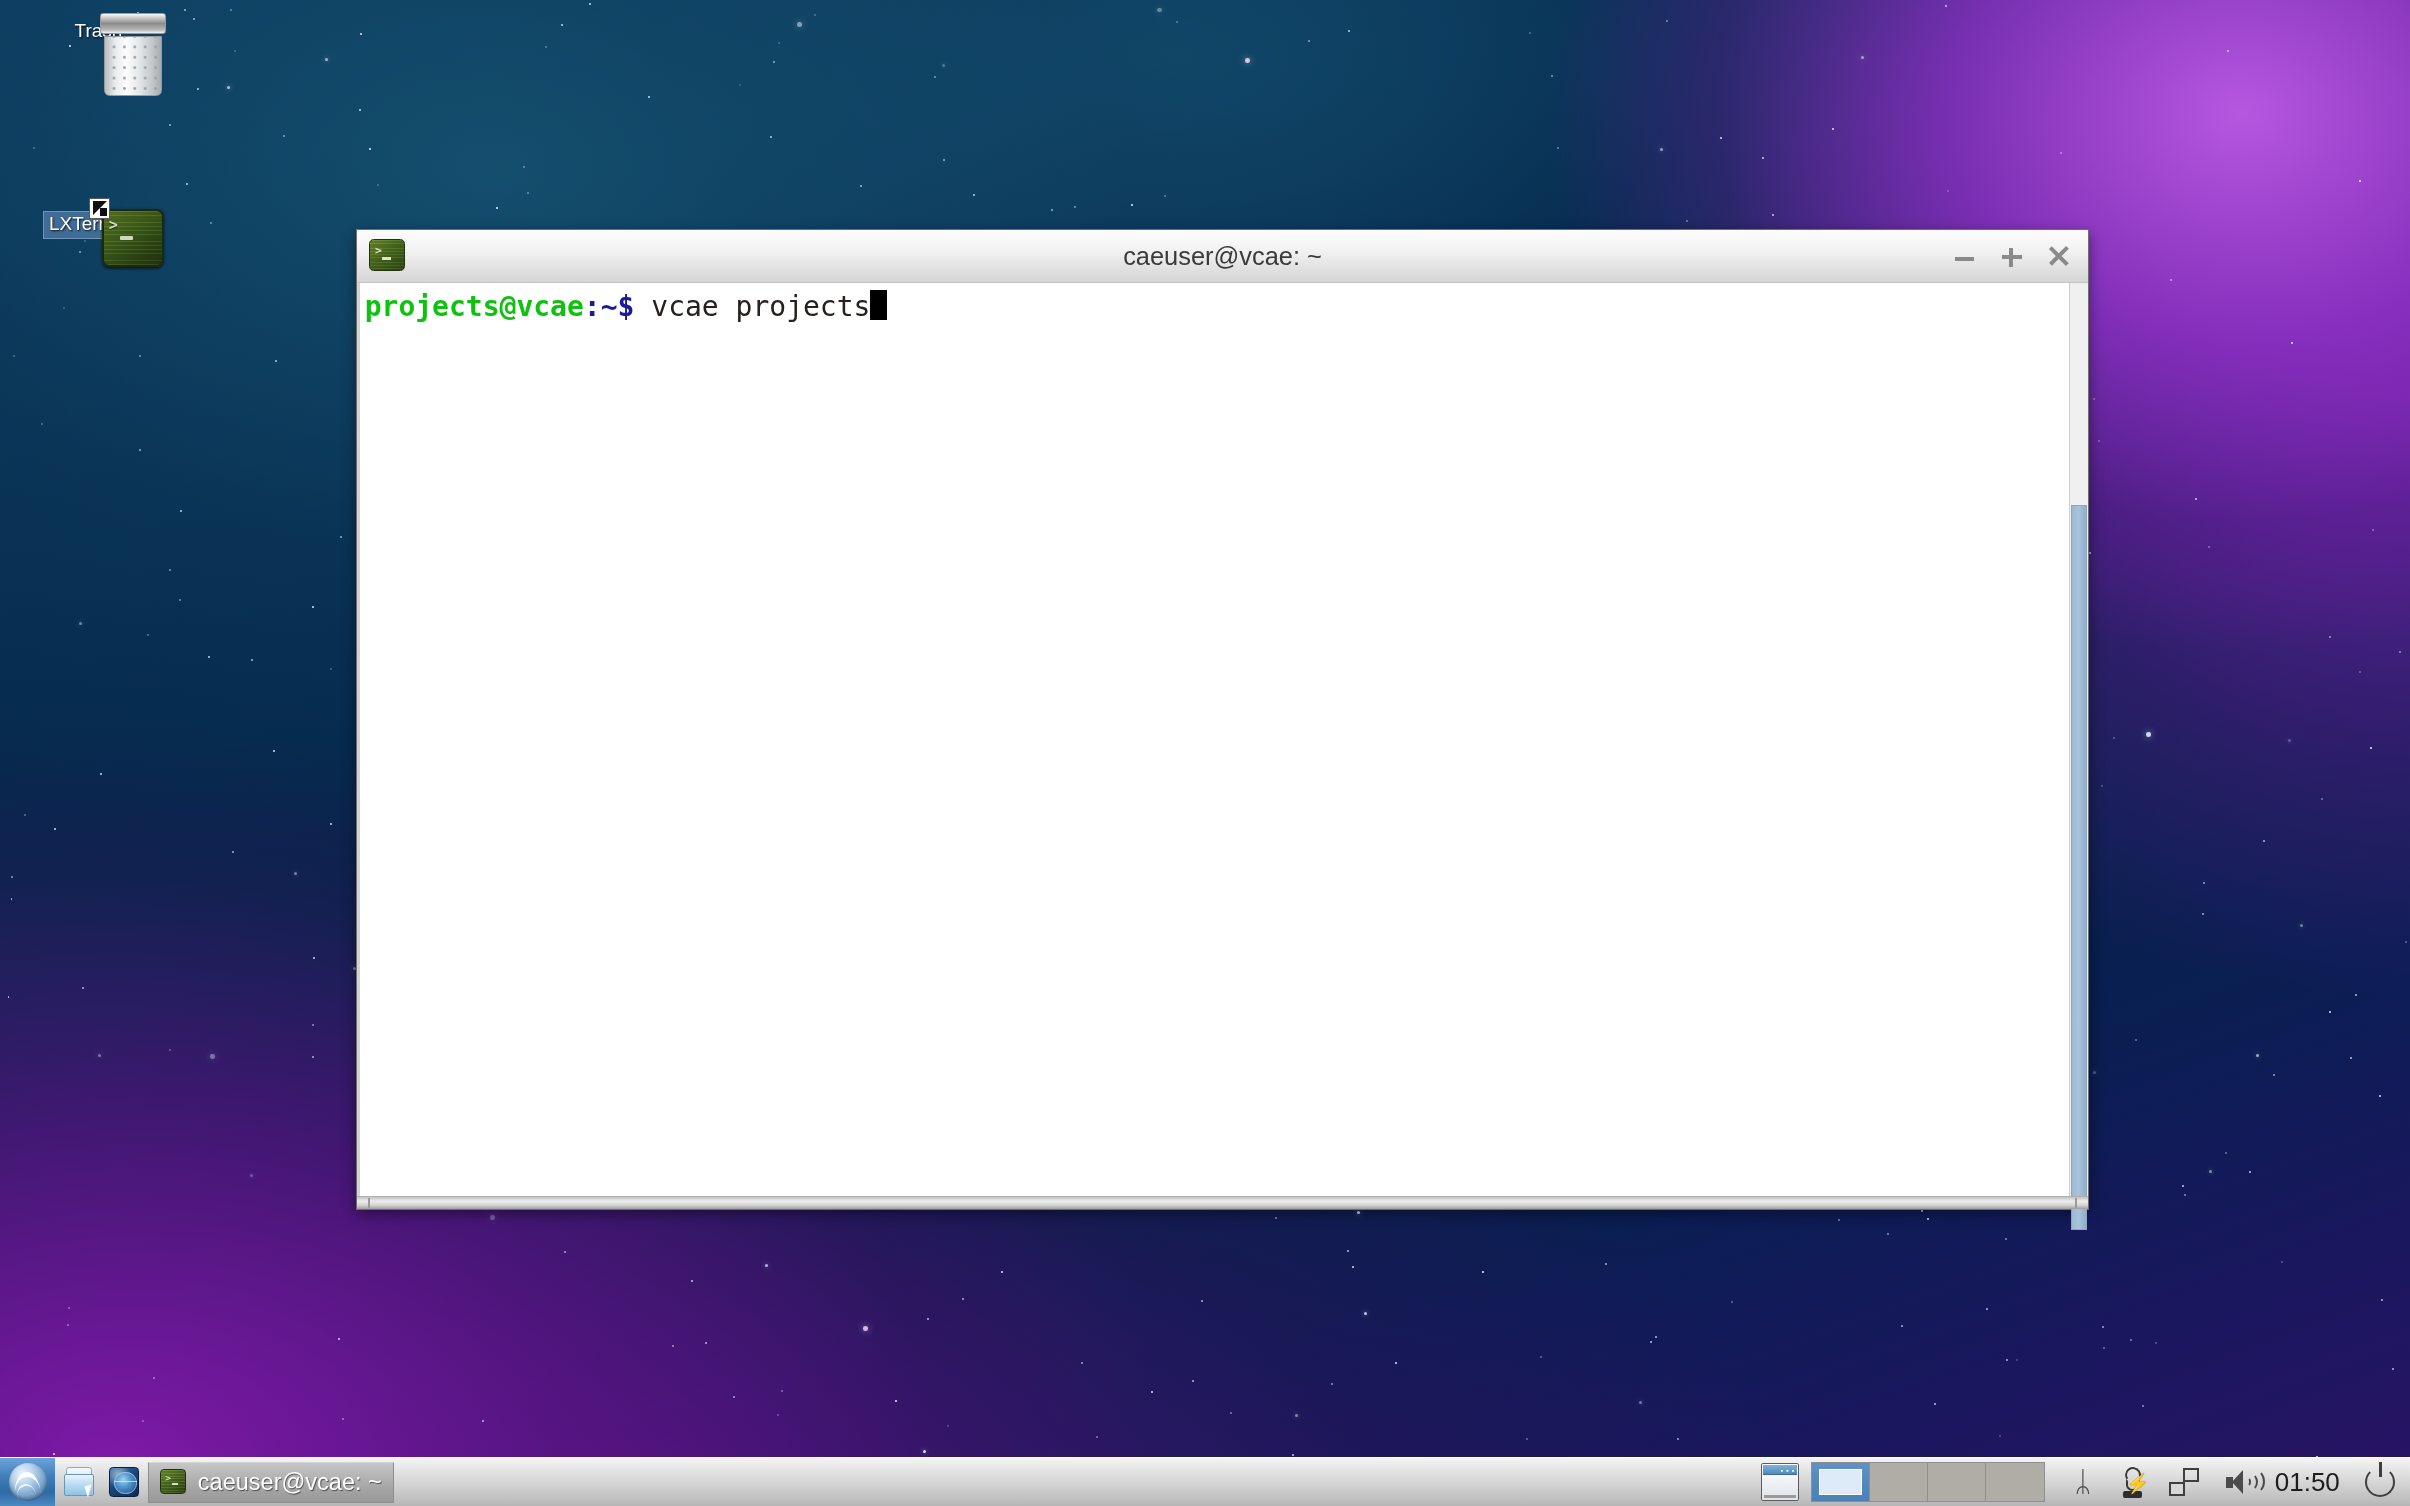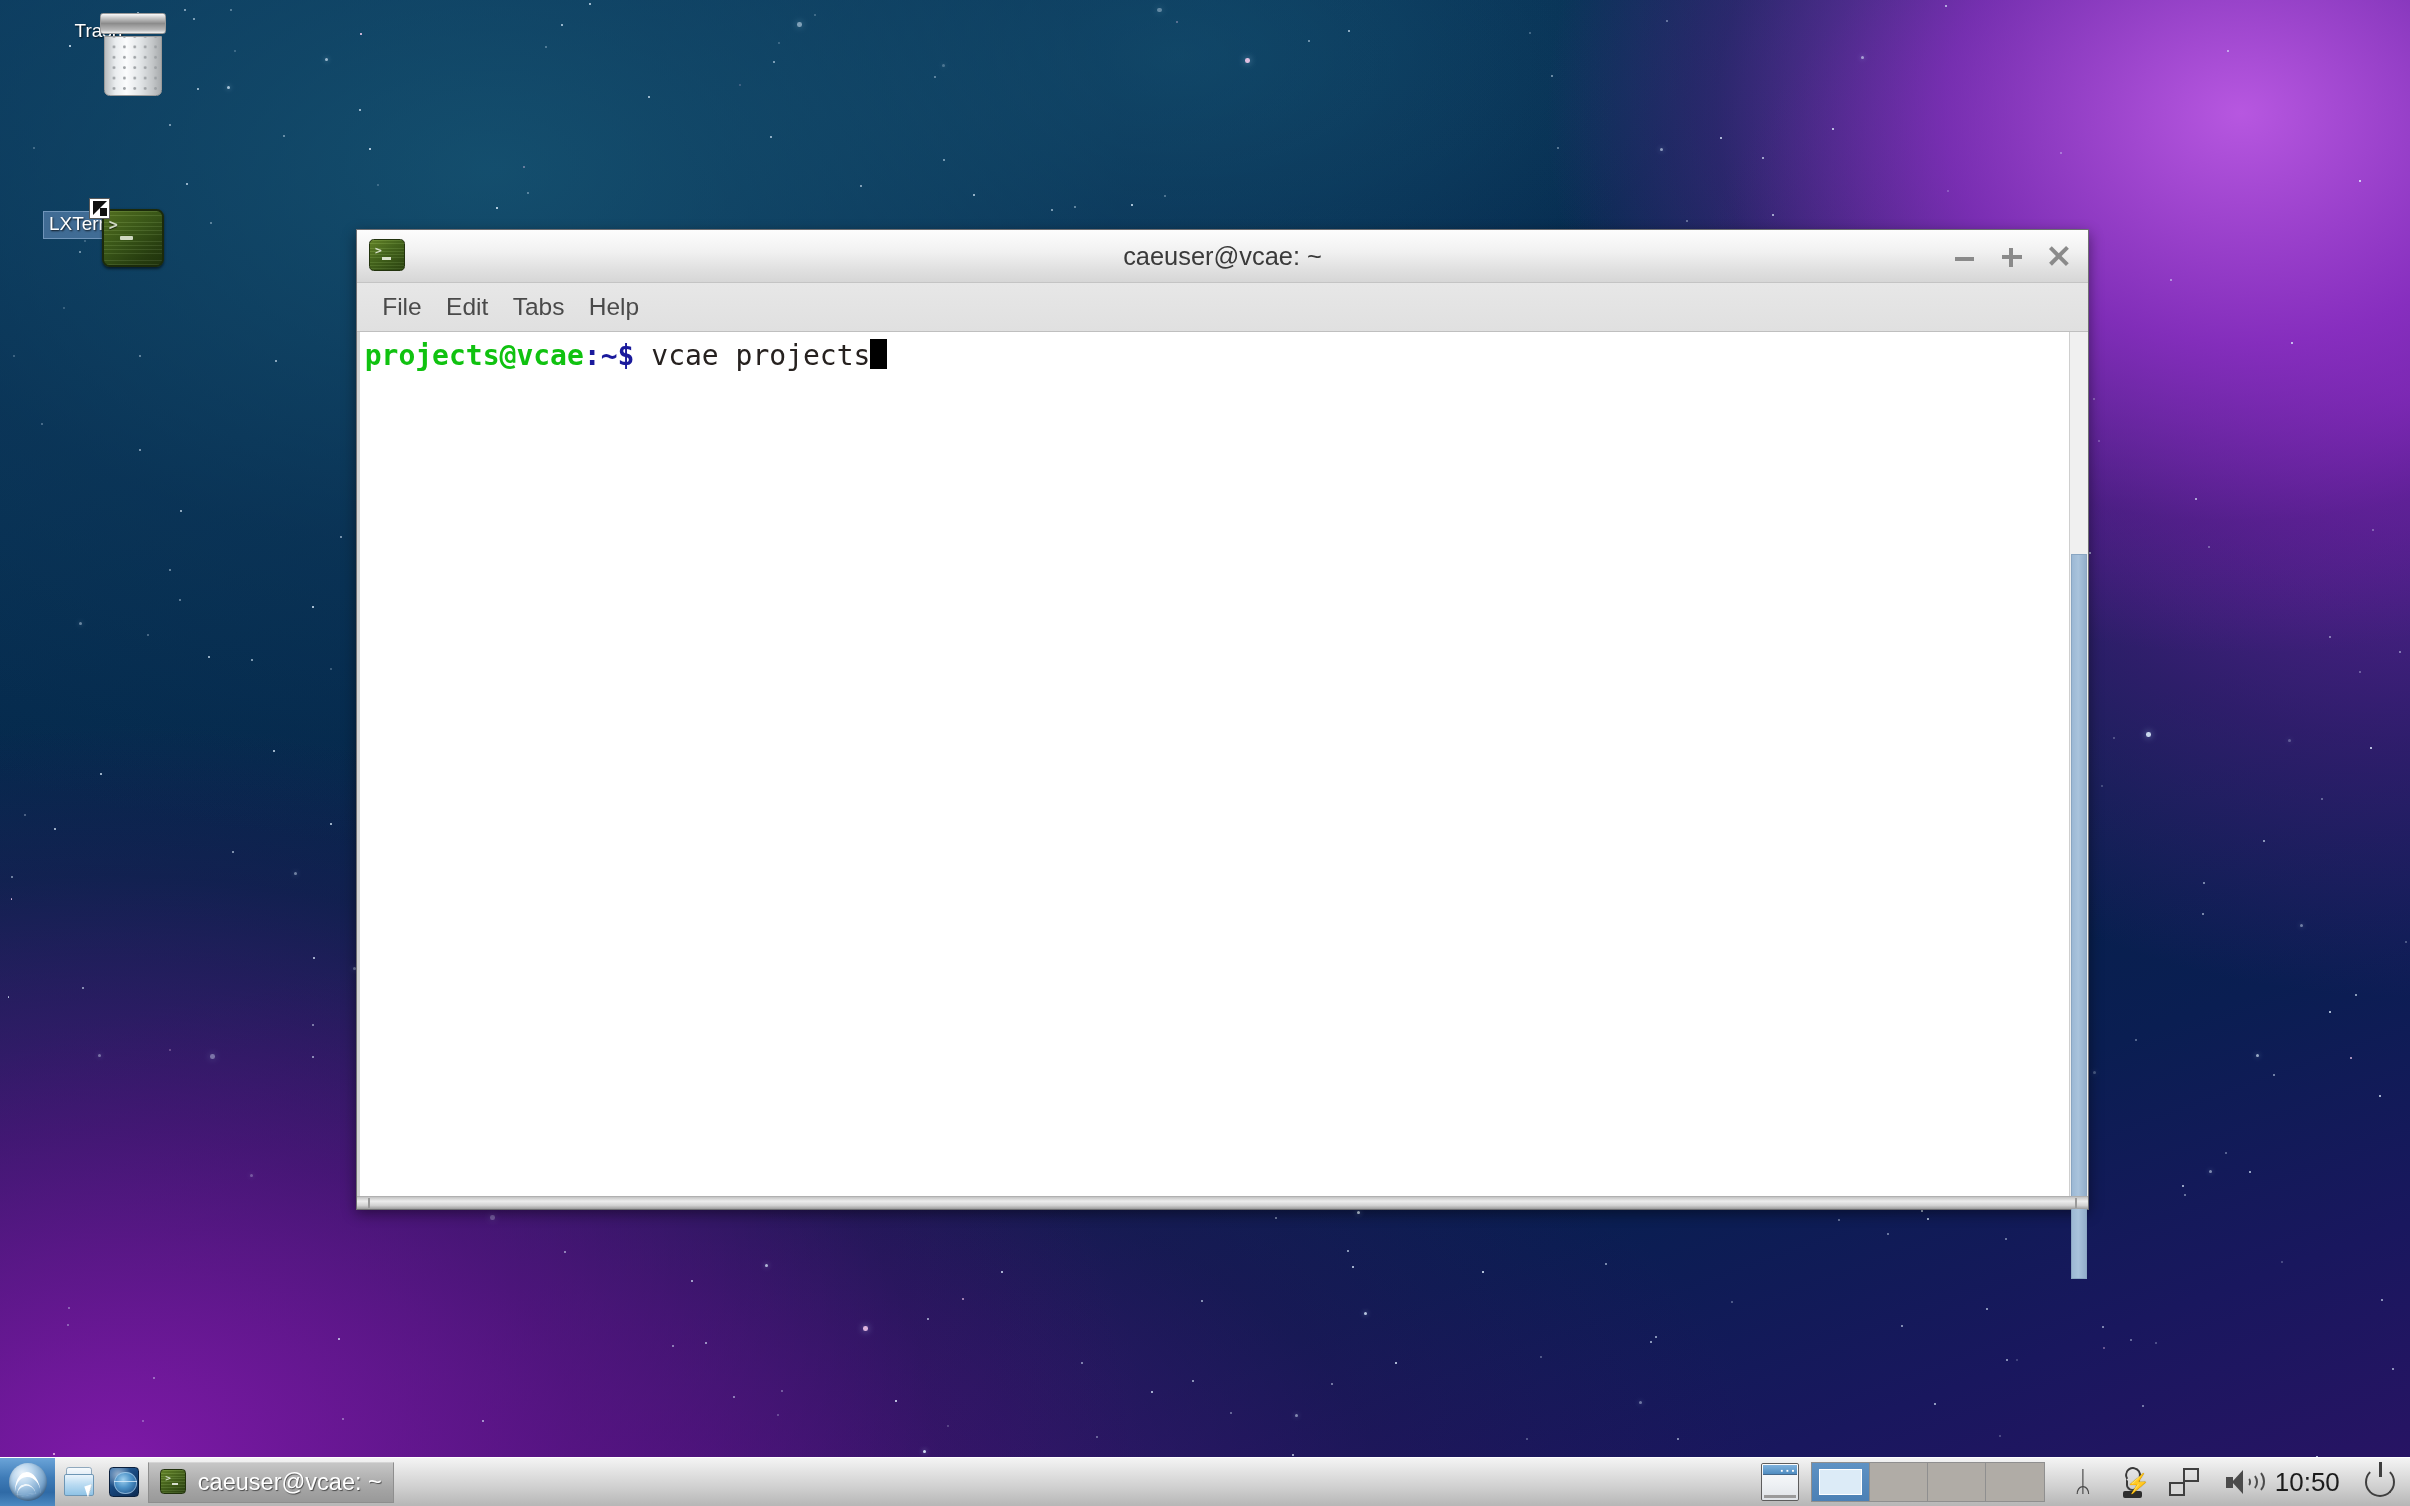--- a/index.html
+++ b/index.html
@@ -888,26 +888,20 @@
           <span class="us"></span>
       </span>
       <span id="window-title">caeuser@vcae: ~</span>
       <span class="win-btns">
         <span class="win-btn wb-min"></span>
         <span class="win-btn wb-max"></span>
         <span class="win-btn wb-close"></span>
       </span>
     </div>
 
-    <div id="menubar">
-      <span class="menu-item">File</span>
-      <span class="menu-item">Edit</span>
-      <span class="menu-item">Tabs</span>
-      <span class="menu-item">Help</span>
-    </div>
 
     <div id="term-body">
       <div id="term-screen-area">
         <div id="term-text"><span class="t-user">projects@vcae</span><span class="t-colon">:</span><span class="t-path">~$</span><span class="t-cmd"> vcae projects</span><span class="t-cursor"></span></div>
       </div>
       <div id="term-scrollbar">
         <div id="term-scroll-thumb"></div>
       </div>
     </div>
 
@@ -987,21 +981,21 @@
     <div class="tray-icon">
       <span class="vol-glyph">
         <span class="spk"></span>
           <span class="cone"></span>
         <span class="arc a1"></span>
           <span class="arc a2"></span>
           <span class="arc a3"></span>
       </span>
     </div>
 
-    <div id="clock">10:50</div>
+    <div id="clock">01:50</div>
 
     <div class="tray-icon">
       <span class="power-glyph"></span>
     </div>
 
   </div>
 </div>
 
 
 </body></html>

